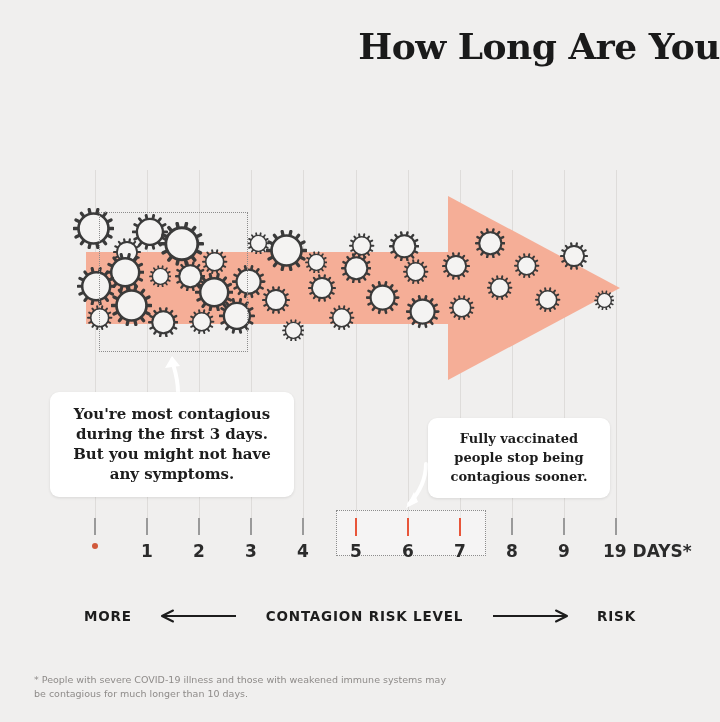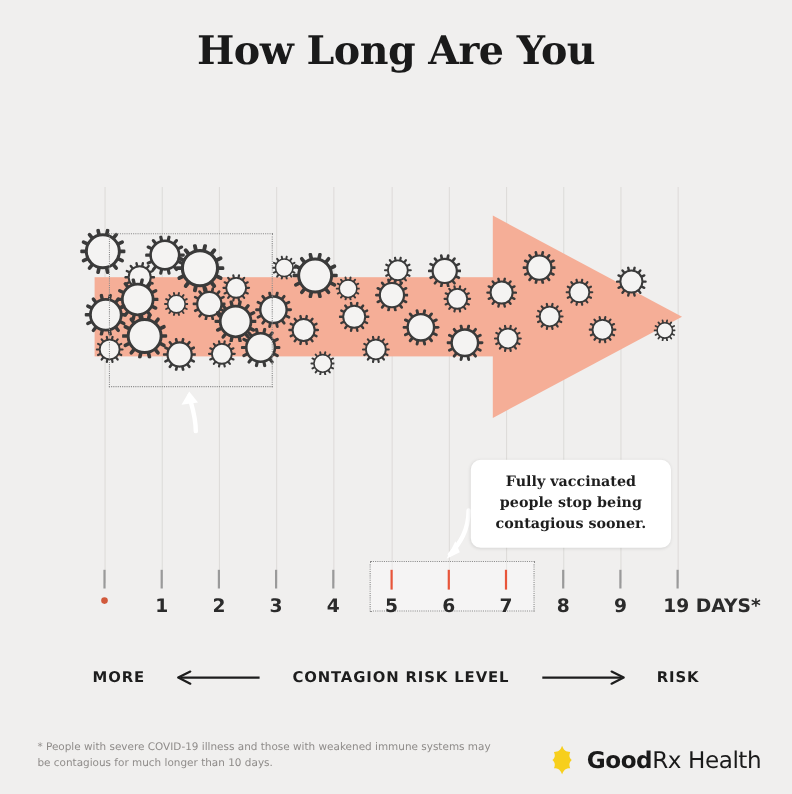--- a/index.html
+++ b/index.html
@@ -14,21 +14,21 @@
 
   
   .title{
     position:absolute;top:26px;left:0;width:720px;
     text-align:center;
     font-family:"DejaVu Serif", serif;
     font-weight:bold;
     color:#1A1A1A;
     letter-spacing:-0.5px;
   }
-  .title-l1{font-size:36px;line-height:40px;}
+  .title-l1{font-size:36px;line-height:40px;text-align:right;}
   .title-l2{font-size:36px;line-height:44px;margin-top:4px;}
   .hl{
     background:#FCE205;
     padding:0 2px 1px 2px;
     box-decoration-break:clone;
     -webkit-box-decoration-break:clone;
   }
 
   
   .grid{position:absolute;top:170px;left:0;width:720px;height:360px;}
@@ -858,20 +858,21 @@
         </svg>
       </div>
     </div>
 
   <div class="dotbox" id="dotbox-early"></div>
 
   <svg class="pointer" style="left:158px;top:352px;" width="40" height="42" viewBox="0 0 40 42">
     <path d="M20 40 C20 26, 16 16, 14 8" stroke="#FFFFFF" stroke-width="4" fill="none" stroke-linecap="round"></path>
     <path d="M14 4 L7 16 L22 14 Z" fill="#FFFFFF"></path>
   </svg>
+  <div class="callout" id="callout-early">You're most contagious during the first 3 days. But you might not have any symptoms.</div>
 
   <svg class="pointer" style="left:392px;top:460px;" width="42" height="52" viewBox="0 0 42 52">
     <path d="M34 4 C34 22, 26 34, 17 44" stroke="#FFFFFF" stroke-width="4" fill="none" stroke-linecap="round"></path>
     <path d="M14 48 L26 42 L22 32 Z" fill="#FFFFFF"></path>
   </svg>
   <div class="callout" id="callout-vax">Fully vaccinated people stop being contagious sooner.</div>
 
   <div class="dotbox" id="dotbox-vax"></div>
 
   <div class="axis" id="axis">
@@ -907,20 +908,14 @@
     </svg>
     <span>CONTAGION RISK LEVEL</span>
     <svg width="78" height="14" viewBox="0 0 78 14">
       <path d="M2 7 L74 7" stroke="#1D1D1D" stroke-width="2" fill="none"></path>
       <path d="M76 7 L65 1.5 M76 7 L65 12.5" stroke="#1D1D1D" stroke-width="2" fill="none" stroke-linecap="round"></path>
     </svg>
     <span>RISK</span>
   </div>
 
   <div class="footnote">* People with severe COVID-19 illness and those with weakened immune systems may be contagious for much longer than 10 days.</div>
-  <div class="brand">
-    <svg width="26" height="26" viewBox="0 0 26 26">
-      <path d="M13 0 C14.6 4.2 16.3 5.6 20.4 5.6 C19.2 8.6 19.2 10.6 21.8 13 C19.2 15.4 19.2 17.4 20.4 20.4 C16.3 20.4 14.6 21.8 13 26 C11.4 21.8 9.7 20.4 5.6 20.4 C6.8 17.4 6.8 15.4 4.2 13 C6.8 10.6 6.8 8.6 5.6 5.6 C9.7 5.6 11.4 4.2 13 0 Z" fill="#F7CF1C"></path>
-    </svg>
-    <span class="brand-text"><span>Good</span><span class="light">Rx</span><span class="light"> Health</span></span>
-  </div>
 
 </div>
 
 </body></html>

